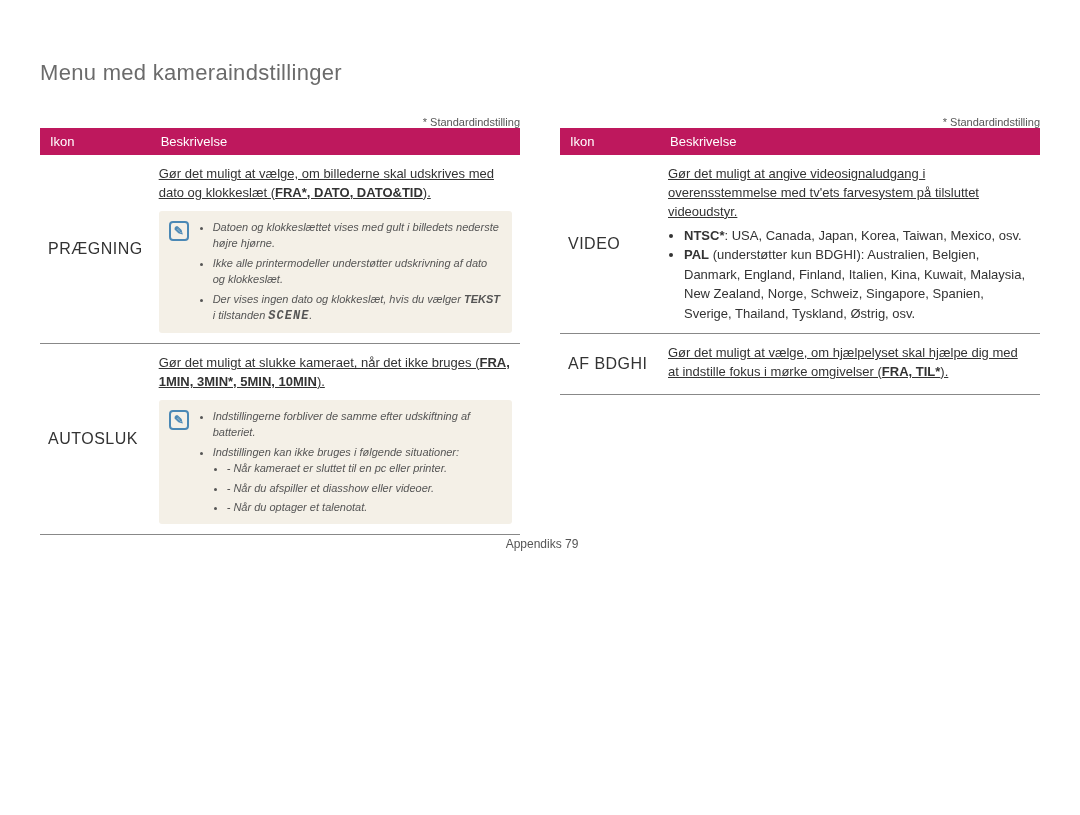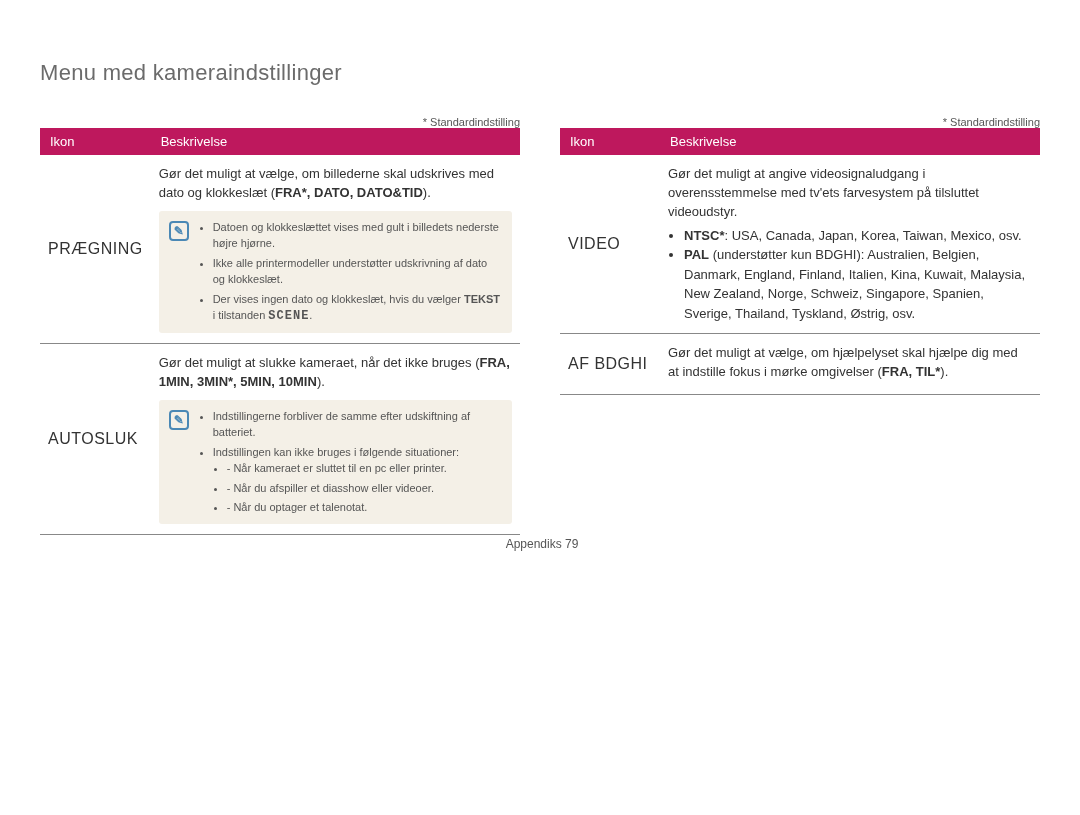--- a/index.html
+++ b/index.html
@@ -56,20 +56,21 @@
     letter-spacing: 0.5px;
     color: #333;
     font-weight: 500;
     vertical-align: middle;
   }
   .desc-main {
     font-size: 13px;
     color: #333;
     line-height: 1.45;
     margin-bottom: 2px;
+    text-decoration: underline;
   }
   .desc-main .opts, .bold { font-weight: 700; }
   .note-box {
     display: flex;
     gap: 10px;
     margin-top: 8px;
     background: #f4f0e7;
     border-radius: 3px;
     padding: 8px 10px;
   }
@@ -85,20 +86,21 @@
     align-items: center;
     justify-content: center;
     margin-top: 2px;
   }
   .note-box ul {
     list-style: disc;
     padding-left: 14px;
     font-size: 11px;
     color: #555;
     line-height: 1.5;
+    font-style: italic;
   }
   .note-box ul li { margin-bottom: 3px; }
   .note-box ul li:last-child { margin-bottom: 0; }
   .sub-dash { list-style: none; padding-left: 0; }
   .sub-dash li::before { content: "- "; }
   .desc-list {
     list-style: disc;
     padding-left: 16px;
     font-size: 13px;
     color: #333;

